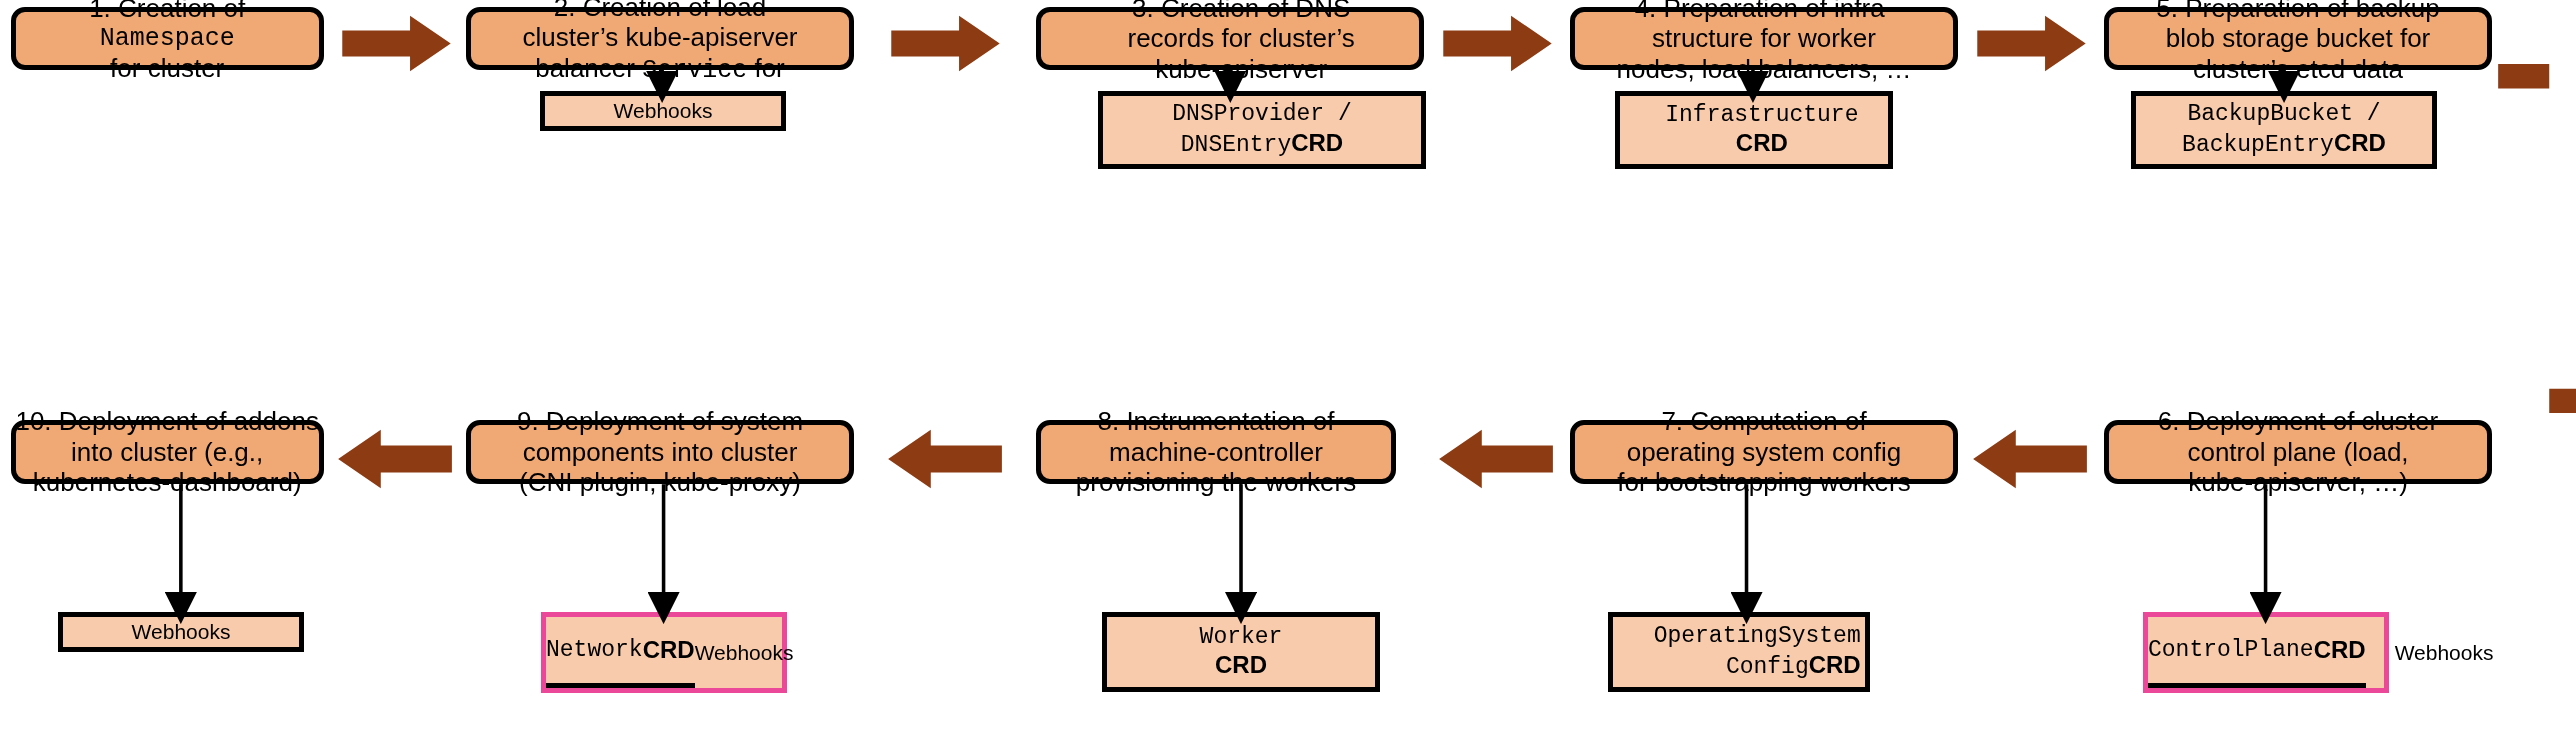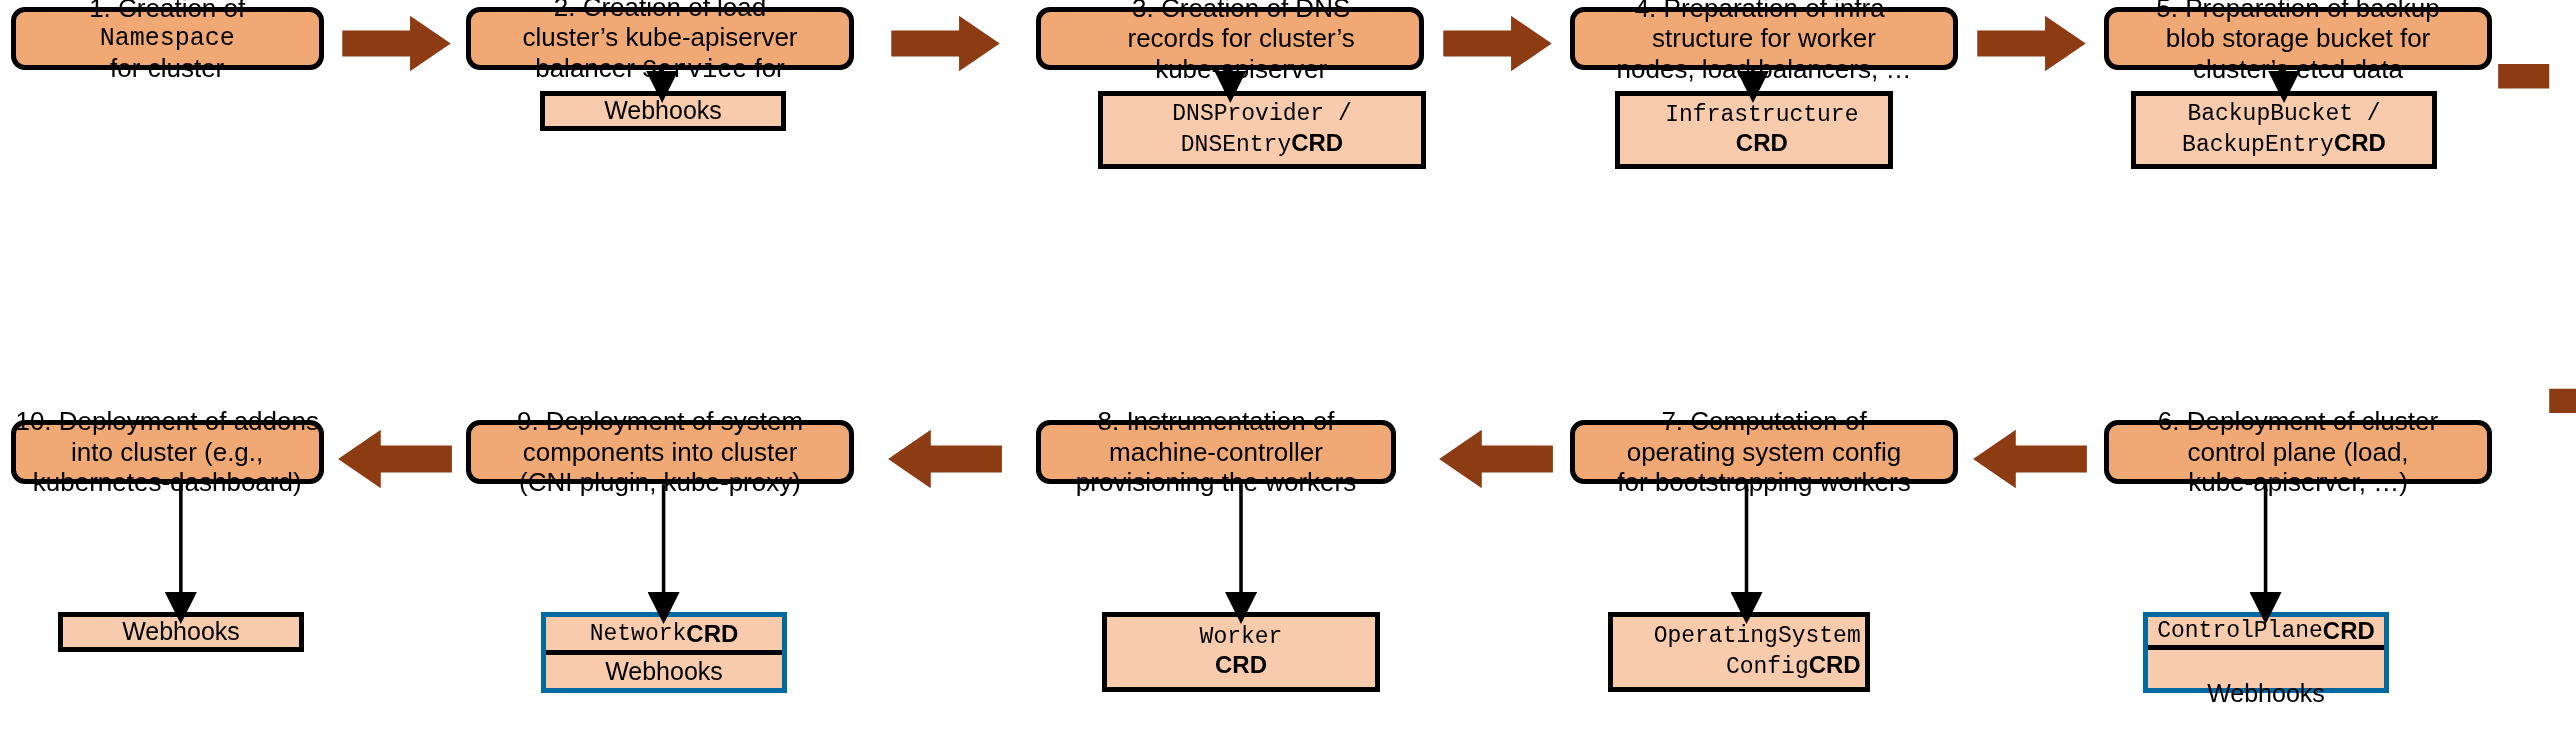--- a/index.html
+++ b/index.html
@@ -33,28 +33,28 @@
   .step .line{display:block;white-space:nowrap;}
   .sub{
     background:#F8CBAC;
     font-size:25px;
     padding:2.8px 4.3px;
   }
   .sub .line{display:block;white-space:nowrap;}
   .mono{font-family:"Liberation Mono", monospace;font-size:23px;letter-spacing:0px;}
   .step .mono{font-size:25px;}
   .crdlbl{font-family:"Liberation Sans", sans-serif;font-weight:bold;font-size:24px;}
-  .whk{font-size:25px;font-family:"Liberation Sans", sans-serif;}
+  .whk{font-size:21px;font-family:"Liberation Sans", sans-serif;}
 
   
   .split{
     position:absolute;
-    border:5px solid #0369a1;
+    border:5px solid #ec4899;
     box-sizing:border-box;
-    display:flex;flex-direction:column;
+    display:flex;flex-direction:row;
     background:#F8CBAC;
   }
   .split .cell{
     flex:1 1 0;
     display:flex;align-items:center;justify-content:center;
     text-align:center;
     font-size:25px;
     color:#000;
   }
   .split .cell.top{border-bottom:5px solid #000000;}

